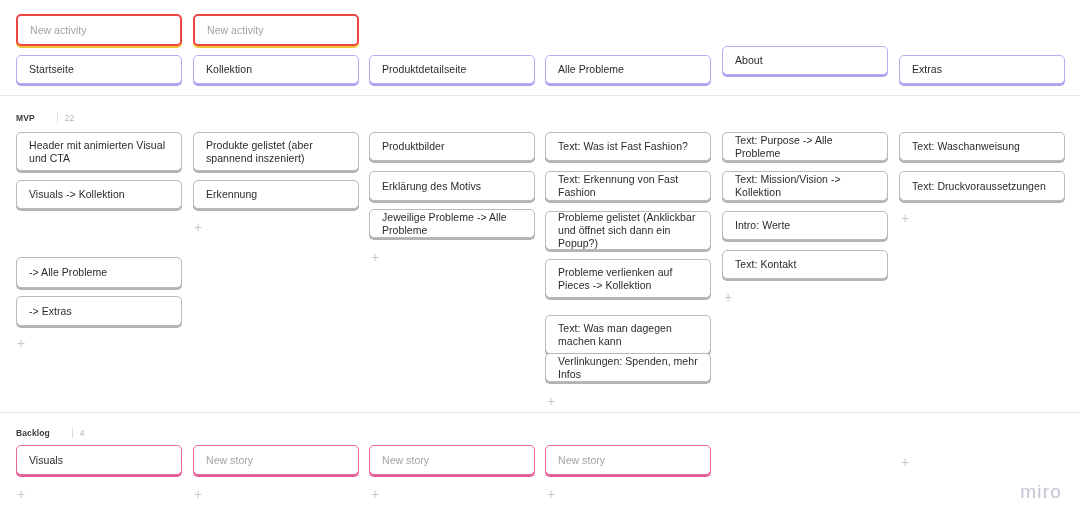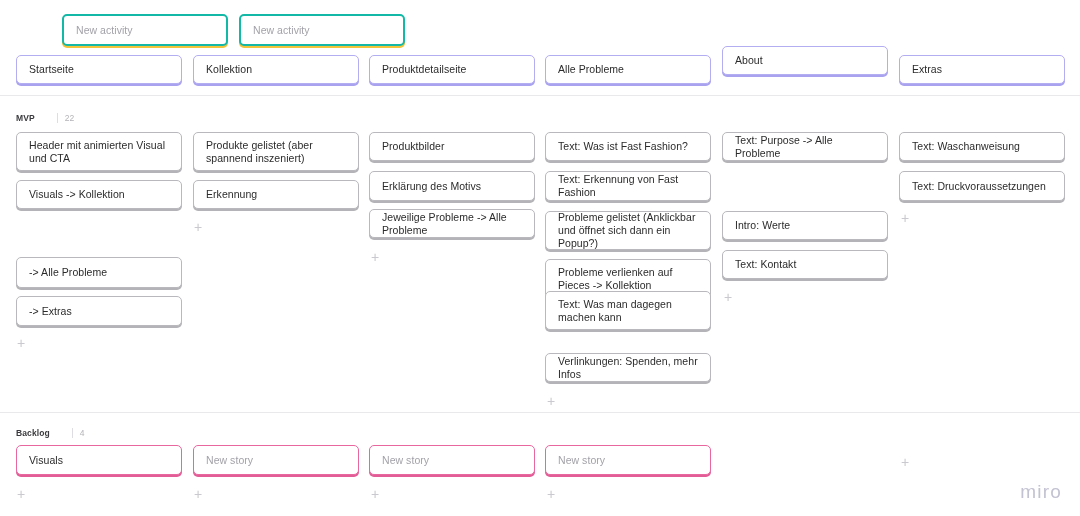--- a/index.html
+++ b/index.html
@@ -42,24 +42,23 @@
     align-items: center;
     padding: 6px 12px;
     font-size: 10.5px;
     line-height: 13px;
     color: #2b2b2b;
     letter-spacing: 0.05px;
   }
 
   
   .card.activity {
-    border: 2px solid #14b8a6;
+    border: 2px solid #ef4444;
     box-shadow: 0 2px 0 0 #f1c43b;
     color: #9b9ba2;
-    margin-left: 46px;
   }
   
   .card.release {
     border: 1.6px solid #b3adf2;
     box-shadow: 0 2px 0 0 #a9a2ef;
   }
   
   .card.story {
     border: 1.3px solid #b9b9bd;
     box-shadow: 0 2px 0 0 #b4b4b8;
@@ -190,30 +189,33 @@
   </div>
   <div class="card story" style="left:545px; top:132px; width:166px; height:29px;">
     <span class="ctext">Text: Was ist Fast Fashion?</span>
   </div>
   <div class="card story" style="left:545px; top:211px; width:166px; height:39px;">
     <span class="ctext">Probleme gelistet (Anklickbar und öffnet sich dann ein Popup?)</span>
   </div>
   <div class="card story" style="left:545px; top:259px; width:166px; height:39px;">
     <span class="ctext">Probleme verlienken auf Pieces -&gt; Kollektion</span>
   </div>
-  <div class="card story" style="left:545px; top:291px; width:166px; height:39px;align-items:center;">
+  <div class="card story" style="left:545px; top:315px; width:166px; height:39px;align-items:center;">
     <span class="ctext">Text: Was man dagegen machen kann</span>
   </div>
   <div class="card story" style="left:545px; top:353px; width:166px; height:29px;">
     <span class="ctext">Verlinkungen: Spenden, mehr Infos</span>
   </div>
   <div class="plus" style="left:545px; top:395px;">+</div>
 
   <div class="card story" style="left:722px; top:132px; width:166px; height:29px;">
     <span class="ctext">Text: Purpose -&gt; Alle Probleme</span>
+  </div>
+  <div class="card story" style="left:722px; top:171px; width:166px; height:30px;">
+    <span class="ctext">Text: Mission/Vision -&gt; Kollektion</span>
   </div>
   <div class="card story" style="left:722px; top:211px; width:166px; height:29px;">
     <span class="ctext">Intro: Werte</span>
   </div>
   <div class="card story" style="left:722px; top:250px; width:166px; height:29px;">
     <span class="ctext">Text: Kontakt</span>
   </div>
   <div class="plus" style="left:722px; top:291px;">+</div>
 
   <div class="card story" style="left:899px; top:132px; width:166px; height:29px;">

